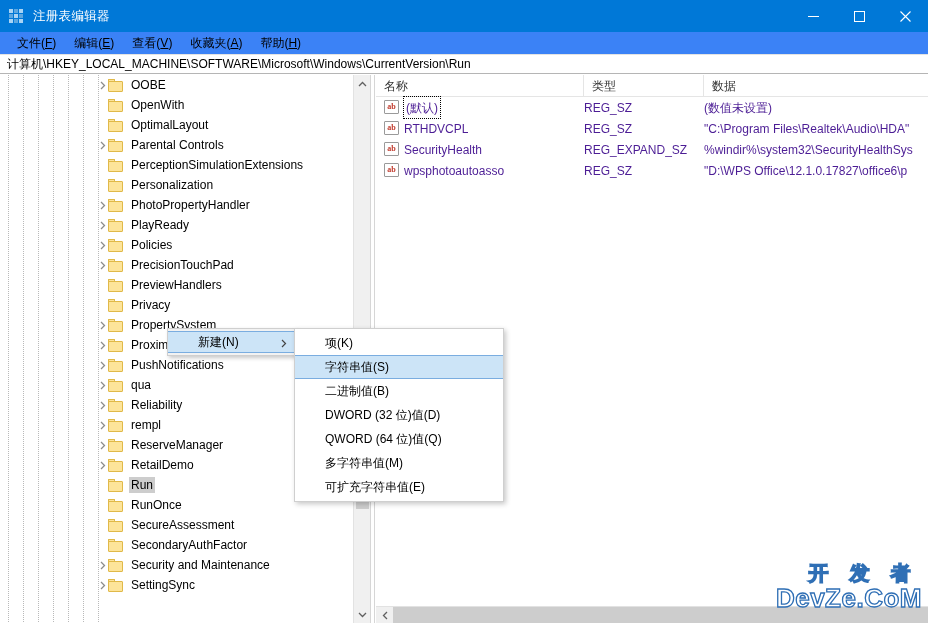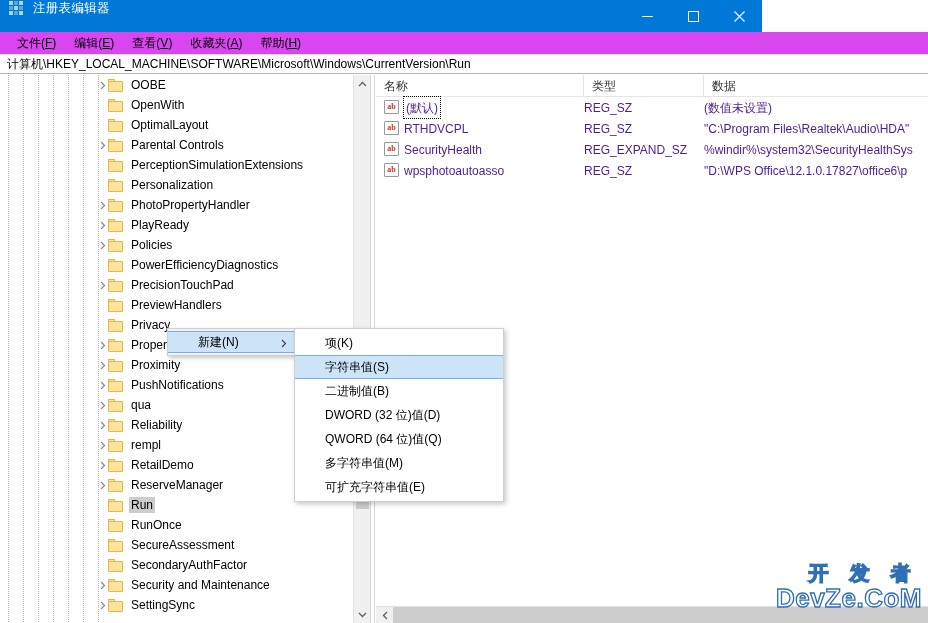--- a/index.html
+++ b/index.html
@@ -13,23 +13,23 @@
 
   #app {
     position: relative;
     width: 928px; height: 623px;
     background: #ffffff;
   }
 
   
   .titlebar {
     position: absolute; left: 0; top: 0;
-    width: 762px; height: 32px;
+    width: 928px; height: 32px;
     background: #0078d7;
-    display: flex; 
+    display: flex; align-items: center;
   }
   .title-icon {
     margin-left: 9px; margin-right: 8px;
     width: 16px; height: 16px;
     display: grid;
     grid-template-columns: repeat(3, 4px);
     grid-template-rows: repeat(3, 4px);
     gap: 1px;
     align-content: center;
   }
@@ -44,21 +44,21 @@
   .winbtn {
     width: 46px; height: 32px;
     display: flex; align-items: center; justify-content: center;
   }
   .winbtn svg { display: block; }
 
   
   .menubar {
     position: absolute; left: 0; top: 32px;
     width: 928px; height: 22px;
-    background: #d946ef;
+    background: #3b82f6;
     display: flex; align-items: center;
     padding-left: 8px;
   }
   .menu-item {
     font-size: 12px; color: #000;
     padding: 2px 9px;
     white-space: nowrap;
     line-height: 14px;
   }
   .menu-item u { text-decoration: underline; }
@@ -479,27 +479,20 @@
                   <path d="M1 1 L4.5 4.5 L1 8" fill="none" stroke="#8c8c8c" stroke-width="1.3"></path>
                 </svg>
               </span>
               <span class="folder">
                 <span class="ftab"></span>
                 <span class="fbody"></span>
               </span>
               <span class="tree-label">Policies</span>
             </div>
             <div class="tree-row">
-              <span class="folder">
-                <span class="ftab"></span>
-                <span class="fbody"></span>
-              </span>
-              <span class="tree-label">PowerEfficiencyDiagnostics</span>
-            </div>
-            <div class="tree-row">
               <span class="twisty">
                 <svg width="6" height="9" viewBox="0 0 6 9">
                   <path d="M1 1 L4.5 4.5 L1 8" fill="none" stroke="#8c8c8c" stroke-width="1.3"></path>
                 </svg>
               </span>
               <span class="folder">
                 <span class="ftab"></span>
                 <span class="fbody"></span>
               </span>
               <span class="tree-label">PrecisionTouchPad</span>
@@ -593,33 +586,33 @@
             <div class="tree-row">
               <span class="twisty">
                 <svg width="6" height="9" viewBox="0 0 6 9">
                   <path d="M1 1 L4.5 4.5 L1 8" fill="none" stroke="#8c8c8c" stroke-width="1.3"></path>
                 </svg>
               </span>
               <span class="folder">
                 <span class="ftab"></span>
                 <span class="fbody"></span>
               </span>
+              <span class="tree-label">ReserveManager</span>
+            </div>
+            <div class="tree-row">
+              <span class="twisty">
+                <svg width="6" height="9" viewBox="0 0 6 9">
+                  <path d="M1 1 L4.5 4.5 L1 8" fill="none" stroke="#8c8c8c" stroke-width="1.3"></path>
+                </svg>
+              </span>
+              <span class="folder">
+                <span class="ftab"></span>
+                <span class="fbody"></span>
+              </span>
               <span class="tree-label">RetailDemo</span>
-            </div>
-            <div class="tree-row">
-              <span class="twisty">
-                <svg width="6" height="9" viewBox="0 0 6 9">
-                  <path d="M1 1 L4.5 4.5 L1 8" fill="none" stroke="#8c8c8c" stroke-width="1.3"></path>
-                </svg>
-              </span>
-              <span class="folder">
-                <span class="ftab"></span>
-                <span class="fbody"></span>
-              </span>
-              <span class="tree-label">ReserveManager</span>
             </div>
             <div class="tree-row selected">
               <span class="folder">
                 <span class="ftab"></span>
                 <span class="fbody"></span>
               </span>
               <span class="tree-label">Run</span>
             </div>
             <div class="tree-row">
               <span class="folder">

